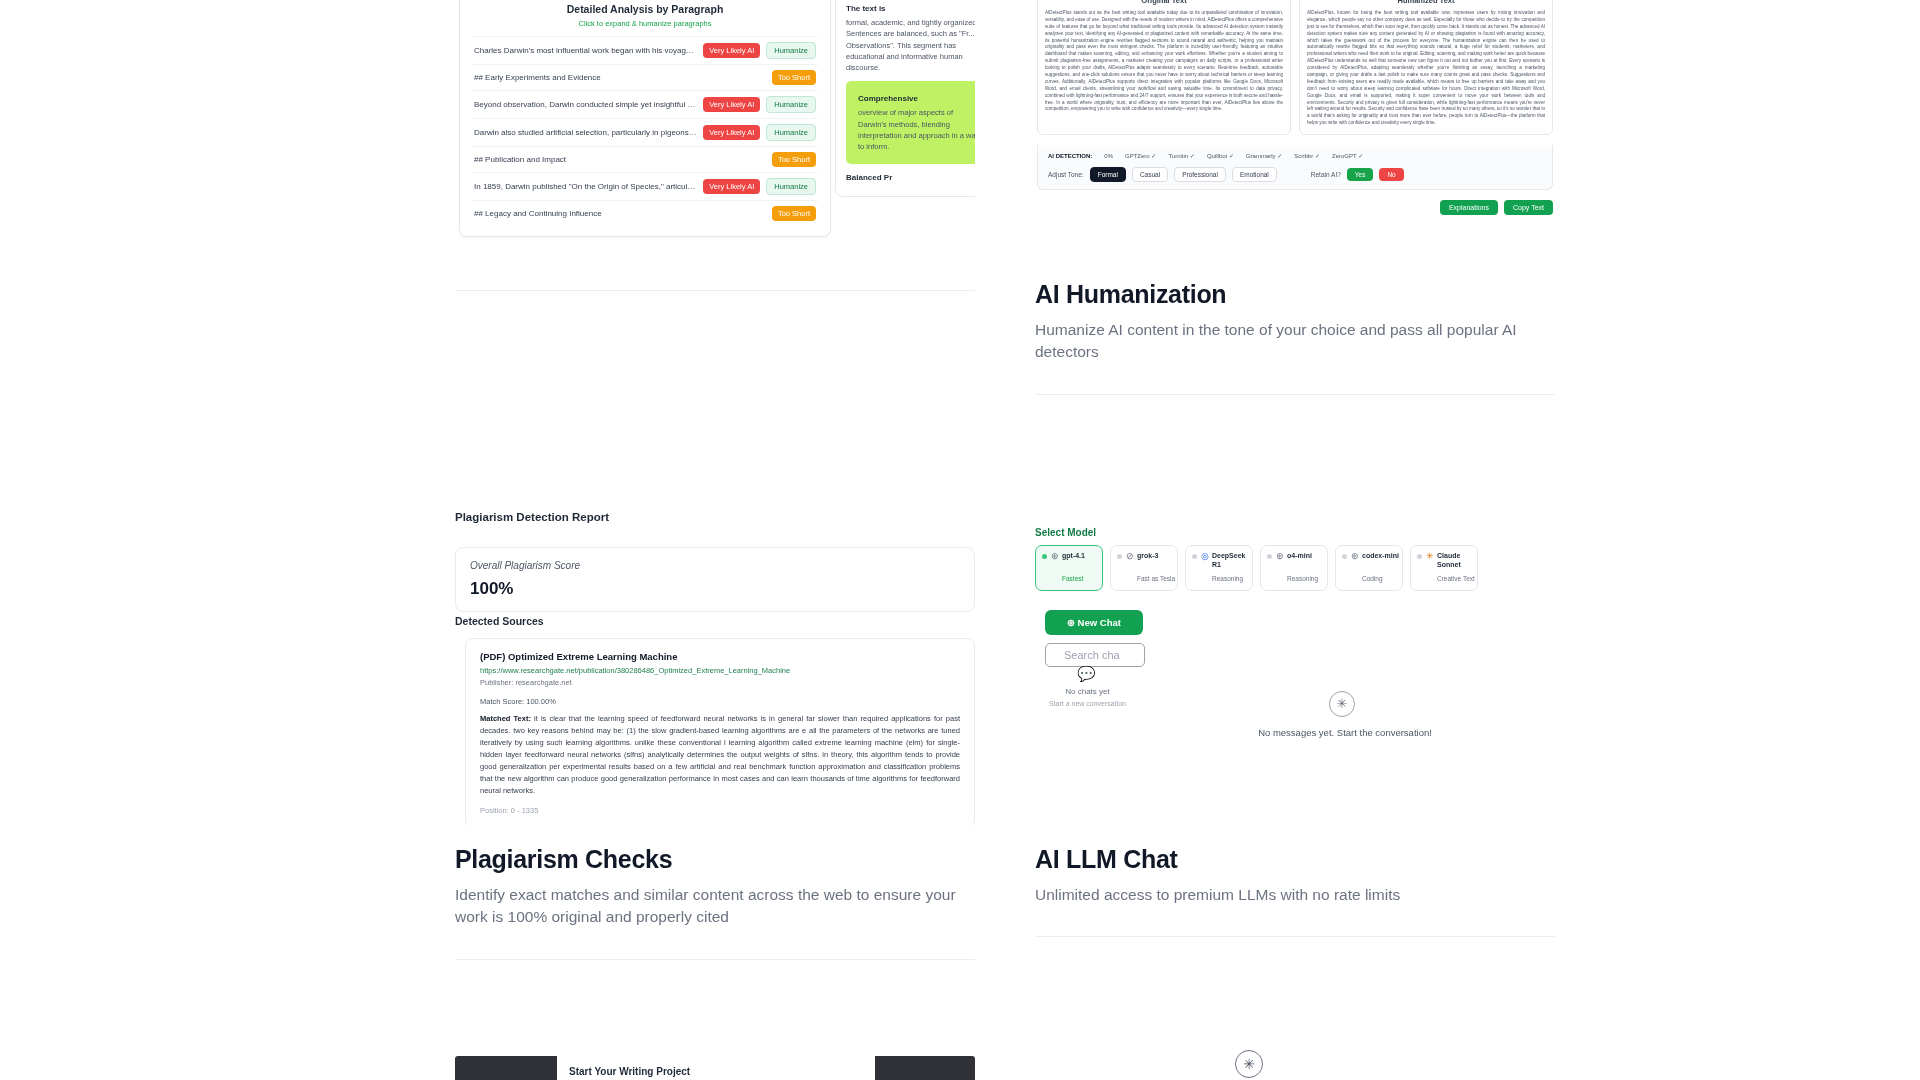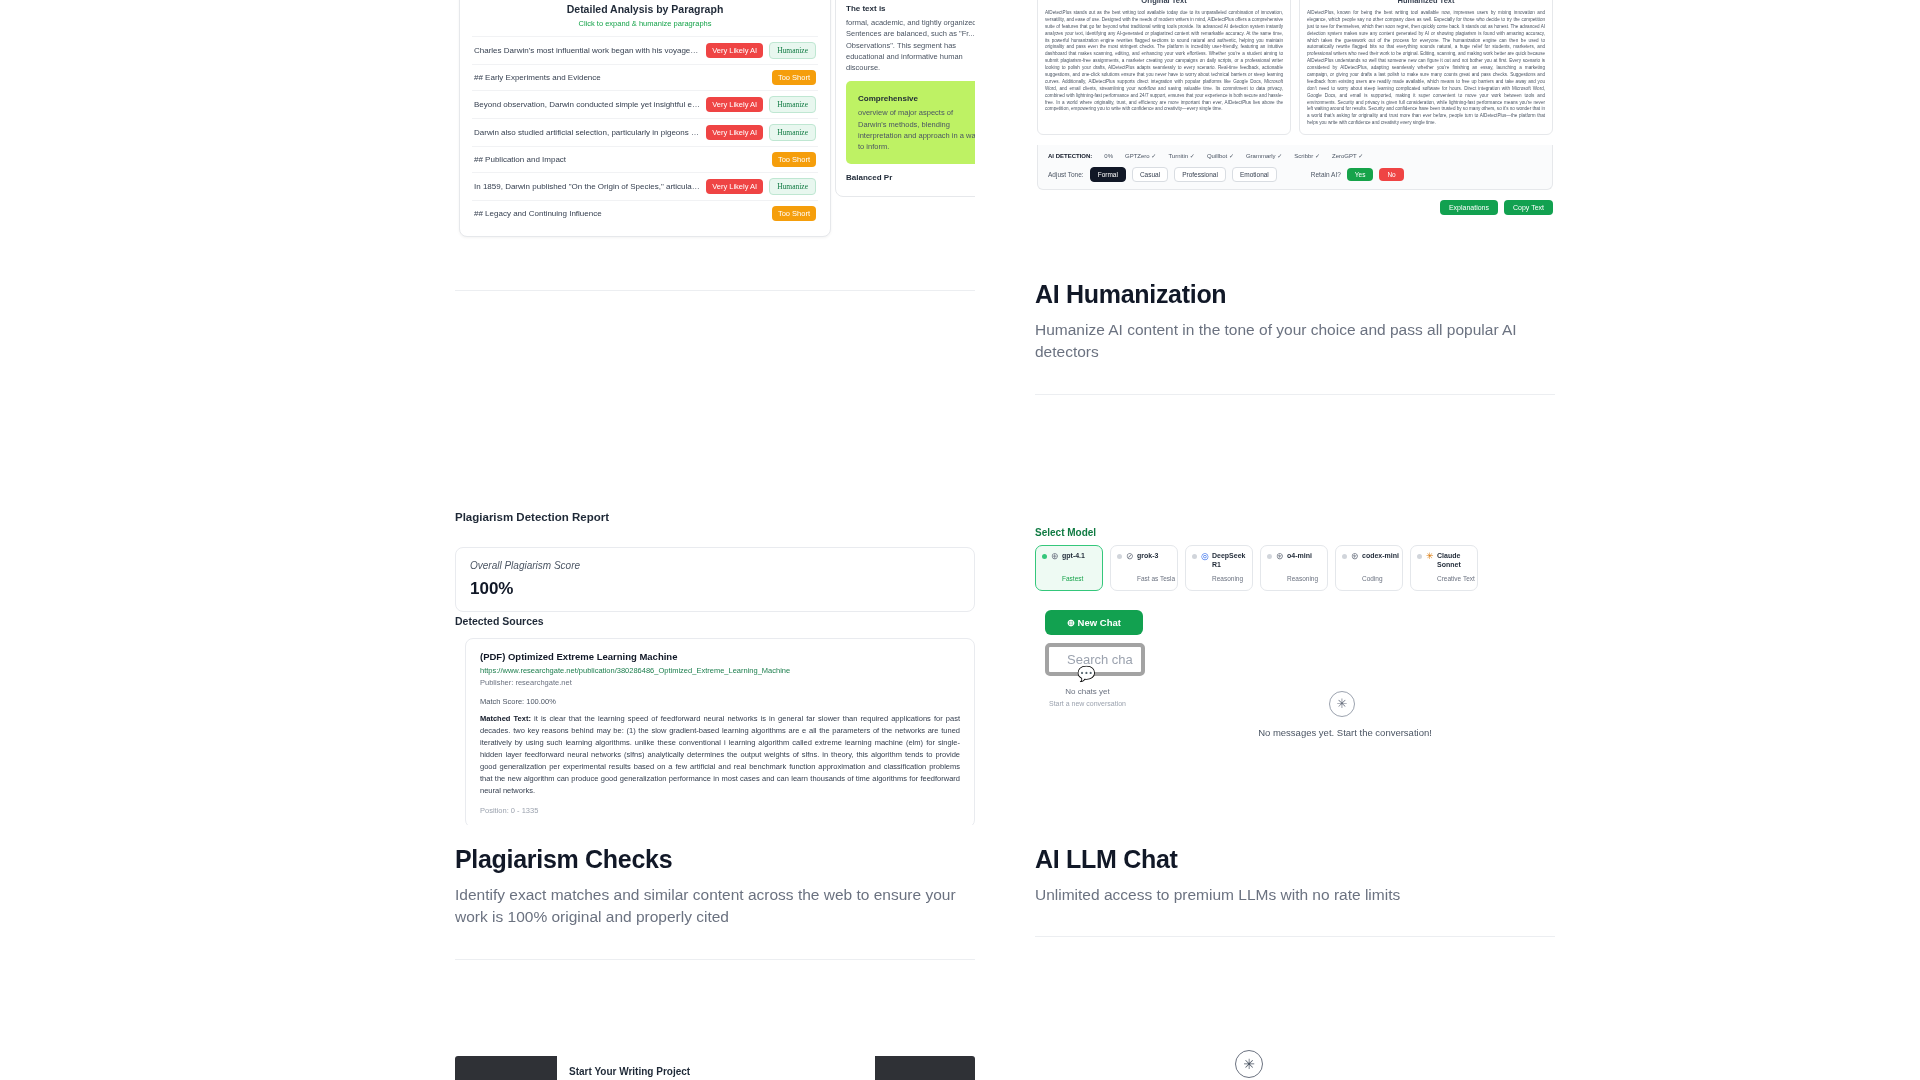--- a/index.html
+++ b/index.html
@@ -84,21 +84,21 @@
   }
   .para-row:first-of-type { border-top: none; }
   .para-text { flex: 1; overflow: hidden; white-space: nowrap; text-overflow: ellipsis; }
   .tag {
     font-size: 7.5px; padding: 3px 6px; border-radius: 4px; white-space: nowrap; color: #fff;
   }
   .tag-ai { background: #ef4444; }
   .tag-short { background: #f59e0b; }
   .btn-humanize {
     font-size: 7.5px; padding: 3px 7px; border-radius: 4px;
-    background: #e8f7ef; color: #0f7a42; border: 1px solid #bfe7d2; white-space: nowrap; font-family: Liberation Serif, serif;
+    background: #e8f7ef; color: #0f7a42; border: 1px solid #bfe7d2; white-space: nowrap;
   }
   .side-panel {
     position: absolute; left: 380px; top: 32px;
     width: 170px; background: #fff;
     border: 1px solid #e6e8eb; border-radius: 8px;
     padding: 10px; font-size: 7.5px; color: #4b5563; line-height: 1.5;
   }
   .side-block { margin-bottom: 8px; }
   .side-block.green { background: #bef264; border-radius: 5px; padding: 12px; }
   .side-b-title { font-weight: 700; color: #1f2937; font-size: 8px; margin-bottom: 2px; }
@@ -168,22 +168,22 @@
   .chip-name { position: absolute; left: 26px; top: 6px; font-size: 7px; font-weight: 700; color: #1f2937; line-height: 1.25; }
   .chip-sub { position: absolute; left: 26px; bottom: 7px; font-size: 6.5px; color: #6b7280; line-height: 1.25; }
   .chip-sub.green { color: #16a34a; }
   .new-chat {
     position: absolute; left: 10px; top: 105px;
     background: #12a150; color: #fff; font-size: 9.5px; font-weight: 600;
     padding: 7px 22px; border-radius: 6px;
   }
   .chat-search {
     position: absolute; left: 10px; top: 138px; width: 100px;
-    border: 4px solid #a3a3a3; border-radius: 5px; background: #fff;
-    font-size: 13px; color: #9ca3af; padding: 5px 7px 5px 18px;
+    border: 1px solid #a3a3a3; border-radius: 5px; background: #fff;
+    font-size: 11px; color: #9ca3af; padding: 5px 7px 5px 18px;
   }
   .chat-search-ic { position: absolute; left: 17px; top: 144px; font-size: 7px; color: #9ca3af; }
   .no-chats-ic { position: absolute; left: 42px; top: 160px; font-size: 15px; color: #c9ced4; }
   .no-chats { position: absolute; left: 0; top: 182px; width: 105px; text-align: center; font-size: 8px; color: #6b7280; }
   .no-chats-sub { position: absolute; left: 0; top: 194px; width: 105px; text-align: center; font-size: 7px; color: #9ca3af; line-height: 1.3; }
   .chat-empty-logo {
     position: absolute; left: 294px; top: 186px; width: 26px; height: 26px;
     border-radius: 50%; border: 1.6px solid #9ca3af;
     display: flex; align-items: center; justify-content: center;
     font-size: 13px; color: #6b7280;

